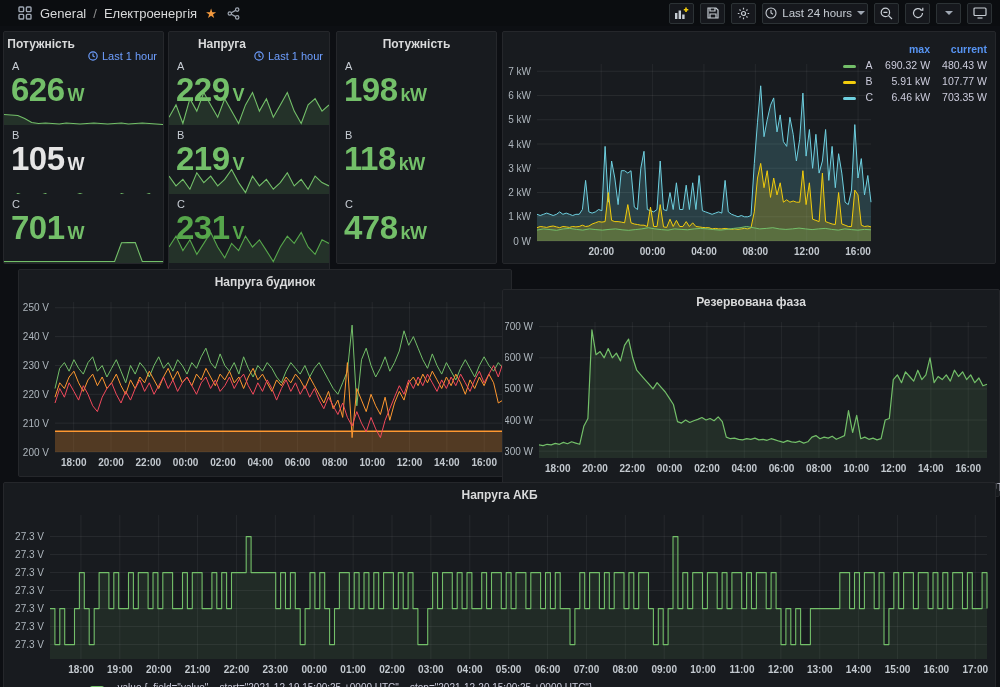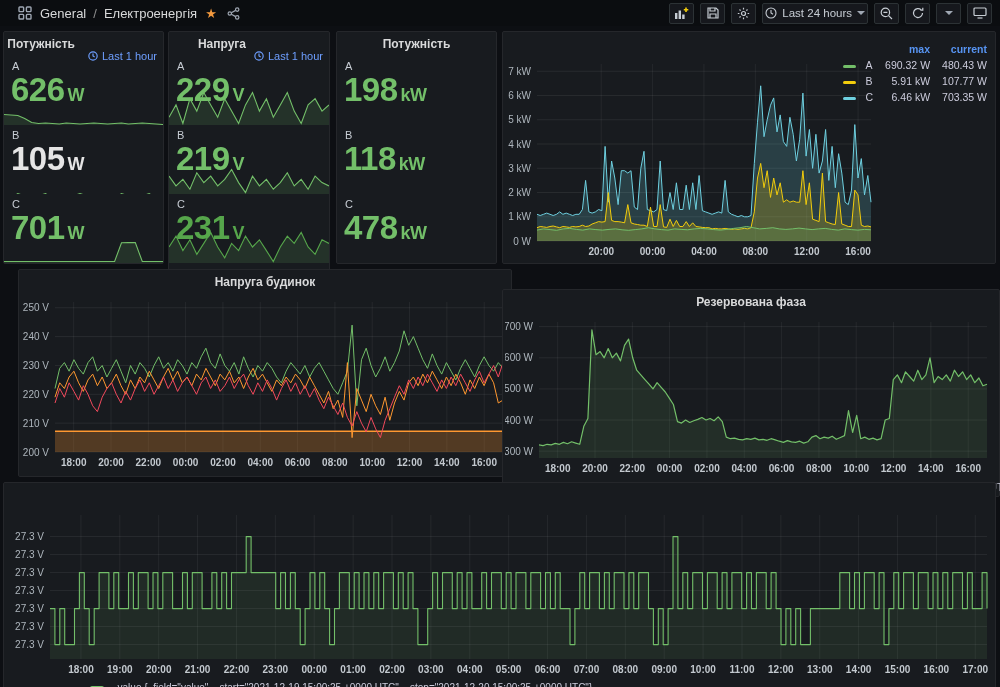--- a/index.html
+++ b/index.html
@@ -397,20 +397,23 @@
         <path d="M34.0 130.9L38.1 131.6L42.1 130.3L46.2 130.9L50.3 129.4L54.4 130.3L58.4 128.4L62.5 129.7L66.6 127.8L70.7 129.1L74.7 130.3L78.8 112.3L82.9 104.5L86.9 15.8L91.0 40.7L95.1 37.6L99.2 43.8L103.2 34.5L107.3 43.8L111.4 39.1L115.5 46.9L119.5 31.3L123.6 25.1L127.7 43.8L131.7 56.2L135.8 60.9L139.9 65.6L144.0 70.2L148.0 74.9L152.1 68.7L156.2 73.4L160.3 78.0L164.3 84.2L168.4 90.5L172.5 107.6L176.5 109.1L180.6 106.0L184.7 108.5L188.8 106.7L192.8 105.4L196.9 103.5L201.0 106.0L205.1 104.5L209.1 106.7L213.2 102.9L217.3 107.6L221.3 123.1L225.4 124.7L229.5 124.1L233.6 125.3L237.6 125.9L241.7 124.7L245.8 125.3L249.9 124.1L253.9 125.9L258.0 125.3L262.1 126.3L266.1 124.7L270.2 125.9L274.3 127.2L278.4 128.4L282.4 126.6L286.5 127.8L290.6 128.4L294.7 127.2L298.7 129.1L302.8 127.8L306.9 123.1L310.9 121.6L315.0 124.7L319.1 123.1L323.2 124.1L327.2 122.2L331.3 125.3L335.4 123.5L339.5 121.6L343.5 96.7L347.6 118.5L351.7 101.4L355.7 124.7L359.8 123.1L363.9 125.3L368.0 124.1L372.0 125.9L376.1 124.7L380.2 106.0L384.3 104.5L388.3 65.6L392.4 60.9L396.5 68.7L400.5 57.8L404.6 62.5L408.7 67.1L412.8 56.2L416.8 65.6L420.9 60.9L425.0 43.8L429.1 68.7L433.1 62.5L437.2 65.6L441.3 60.9L445.3 67.1L449.4 56.2L453.5 62.5L457.6 57.8L461.6 65.6L465.7 60.9L469.8 68.7L473.9 64.0L477.9 71.8L482.0 70.2L482.0 144.0 L34.0 144.0 Z" fill="rgba(115,191,105,0.12)" stroke="none"></path>
         <path d="M34.0 130.9L38.1 131.6L42.1 130.3L46.2 130.9L50.3 129.4L54.4 130.3L58.4 128.4L62.5 129.7L66.6 127.8L70.7 129.1L74.7 130.3L78.8 112.3L82.9 104.5L86.9 15.8L91.0 40.7L95.1 37.6L99.2 43.8L103.2 34.5L107.3 43.8L111.4 39.1L115.5 46.9L119.5 31.3L123.6 25.1L127.7 43.8L131.7 56.2L135.8 60.9L139.9 65.6L144.0 70.2L148.0 74.9L152.1 68.7L156.2 73.4L160.3 78.0L164.3 84.2L168.4 90.5L172.5 107.6L176.5 109.1L180.6 106.0L184.7 108.5L188.8 106.7L192.8 105.4L196.9 103.5L201.0 106.0L205.1 104.5L209.1 106.7L213.2 102.9L217.3 107.6L221.3 123.1L225.4 124.7L229.5 124.1L233.6 125.3L237.6 125.9L241.7 124.7L245.8 125.3L249.9 124.1L253.9 125.9L258.0 125.3L262.1 126.3L266.1 124.7L270.2 125.9L274.3 127.2L278.4 128.4L282.4 126.6L286.5 127.8L290.6 128.4L294.7 127.2L298.7 129.1L302.8 127.8L306.9 123.1L310.9 121.6L315.0 124.7L319.1 123.1L323.2 124.1L327.2 122.2L331.3 125.3L335.4 123.5L339.5 121.6L343.5 96.7L347.6 118.5L351.7 101.4L355.7 124.7L359.8 123.1L363.9 125.3L368.0 124.1L372.0 125.9L376.1 124.7L380.2 106.0L384.3 104.5L388.3 65.6L392.4 60.9L396.5 68.7L400.5 57.8L404.6 62.5L408.7 67.1L412.8 56.2L416.8 65.6L420.9 60.9L425.0 43.8L429.1 68.7L433.1 62.5L437.2 65.6L441.3 60.9L445.3 67.1L449.4 56.2L453.5 62.5L457.6 57.8L461.6 65.6L465.7 60.9L469.8 68.7L473.9 64.0L477.9 71.8L482.0 70.2" fill="none" stroke="#73BF69" stroke-width="1.2" stroke-linejoin="round"></path>
       </svg></div>
   <div class="line-legend" style="left:12px; bottom:3px;">
     <span class="swatch" style="background:#73BF69"></span>
     <span>_value {_field="value", _start="2021-12-19 15:00:25 +0000 UTC", _stop="2021-12-20 15:00:25 +0000 UTC"}</span>
   </div>
 </div>
 
 <div class="panel" style="left:3px; top:482px; width:993px; height:228px;">
+  <div class="ptitle-row">
+    <span class="ptitle">Напруга АКБ</span>
+  </div>
   <div class="chart" style="left:2px; top:24px; width:987px; height:172px;"><svg width="987" height="172">
         <line x1="44" x2="981" y1="29.60000000000032" y2="29.60000000000032" stroke="rgba(255,255,255,0.07)"></line>
         <text x="38" y="33.10000000000032" fill="#aeb6bd" font-size="10" text-anchor="end">27.3 V</text>
         <line x1="44" x2="981" y1="47.60000000000272" y2="47.60000000000272" stroke="rgba(255,255,255,0.07)"></line>
         <text x="38" y="51.10000000000272" fill="#aeb6bd" font-size="10" text-anchor="end">27.3 V</text>
         <line x1="44" x2="981" y1="65.59999999999872" y2="65.59999999999872" stroke="rgba(255,255,255,0.07)"></line>
         <text x="38" y="69.09999999999872" fill="#aeb6bd" font-size="10" text-anchor="end">27.3 V</text>
         <line x1="44" x2="981" y1="83.60000000000112" y2="83.60000000000112" stroke="rgba(255,255,255,0.07)"></line>
         <text x="38" y="87.10000000000112" fill="#aeb6bd" font-size="10" text-anchor="end">27.3 V</text>
         <line x1="44" x2="981" y1="101.59999999999712" y2="101.59999999999712" stroke="rgba(255,255,255,0.07)"></line>

